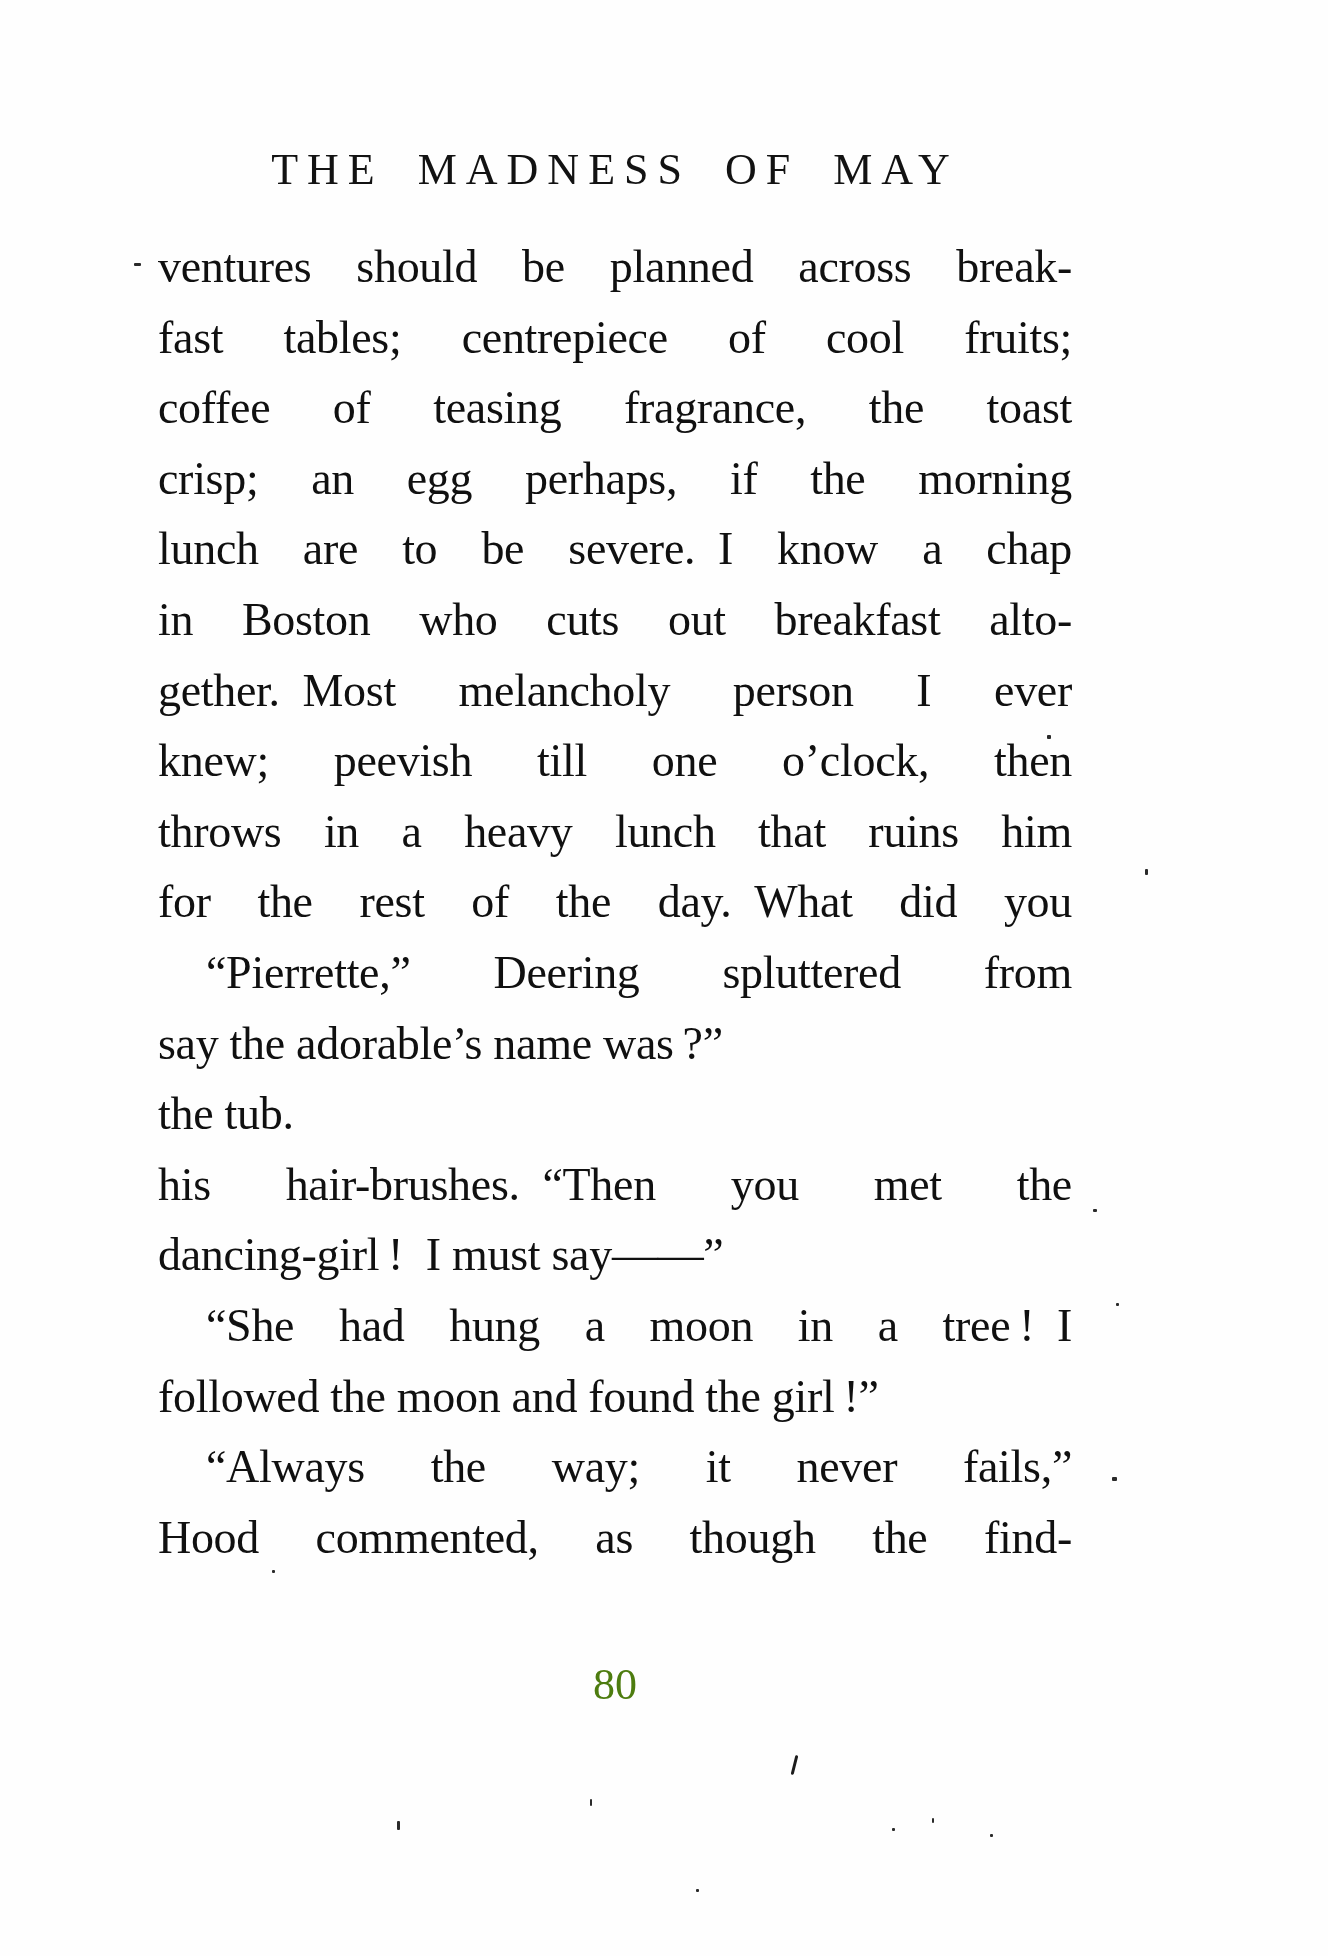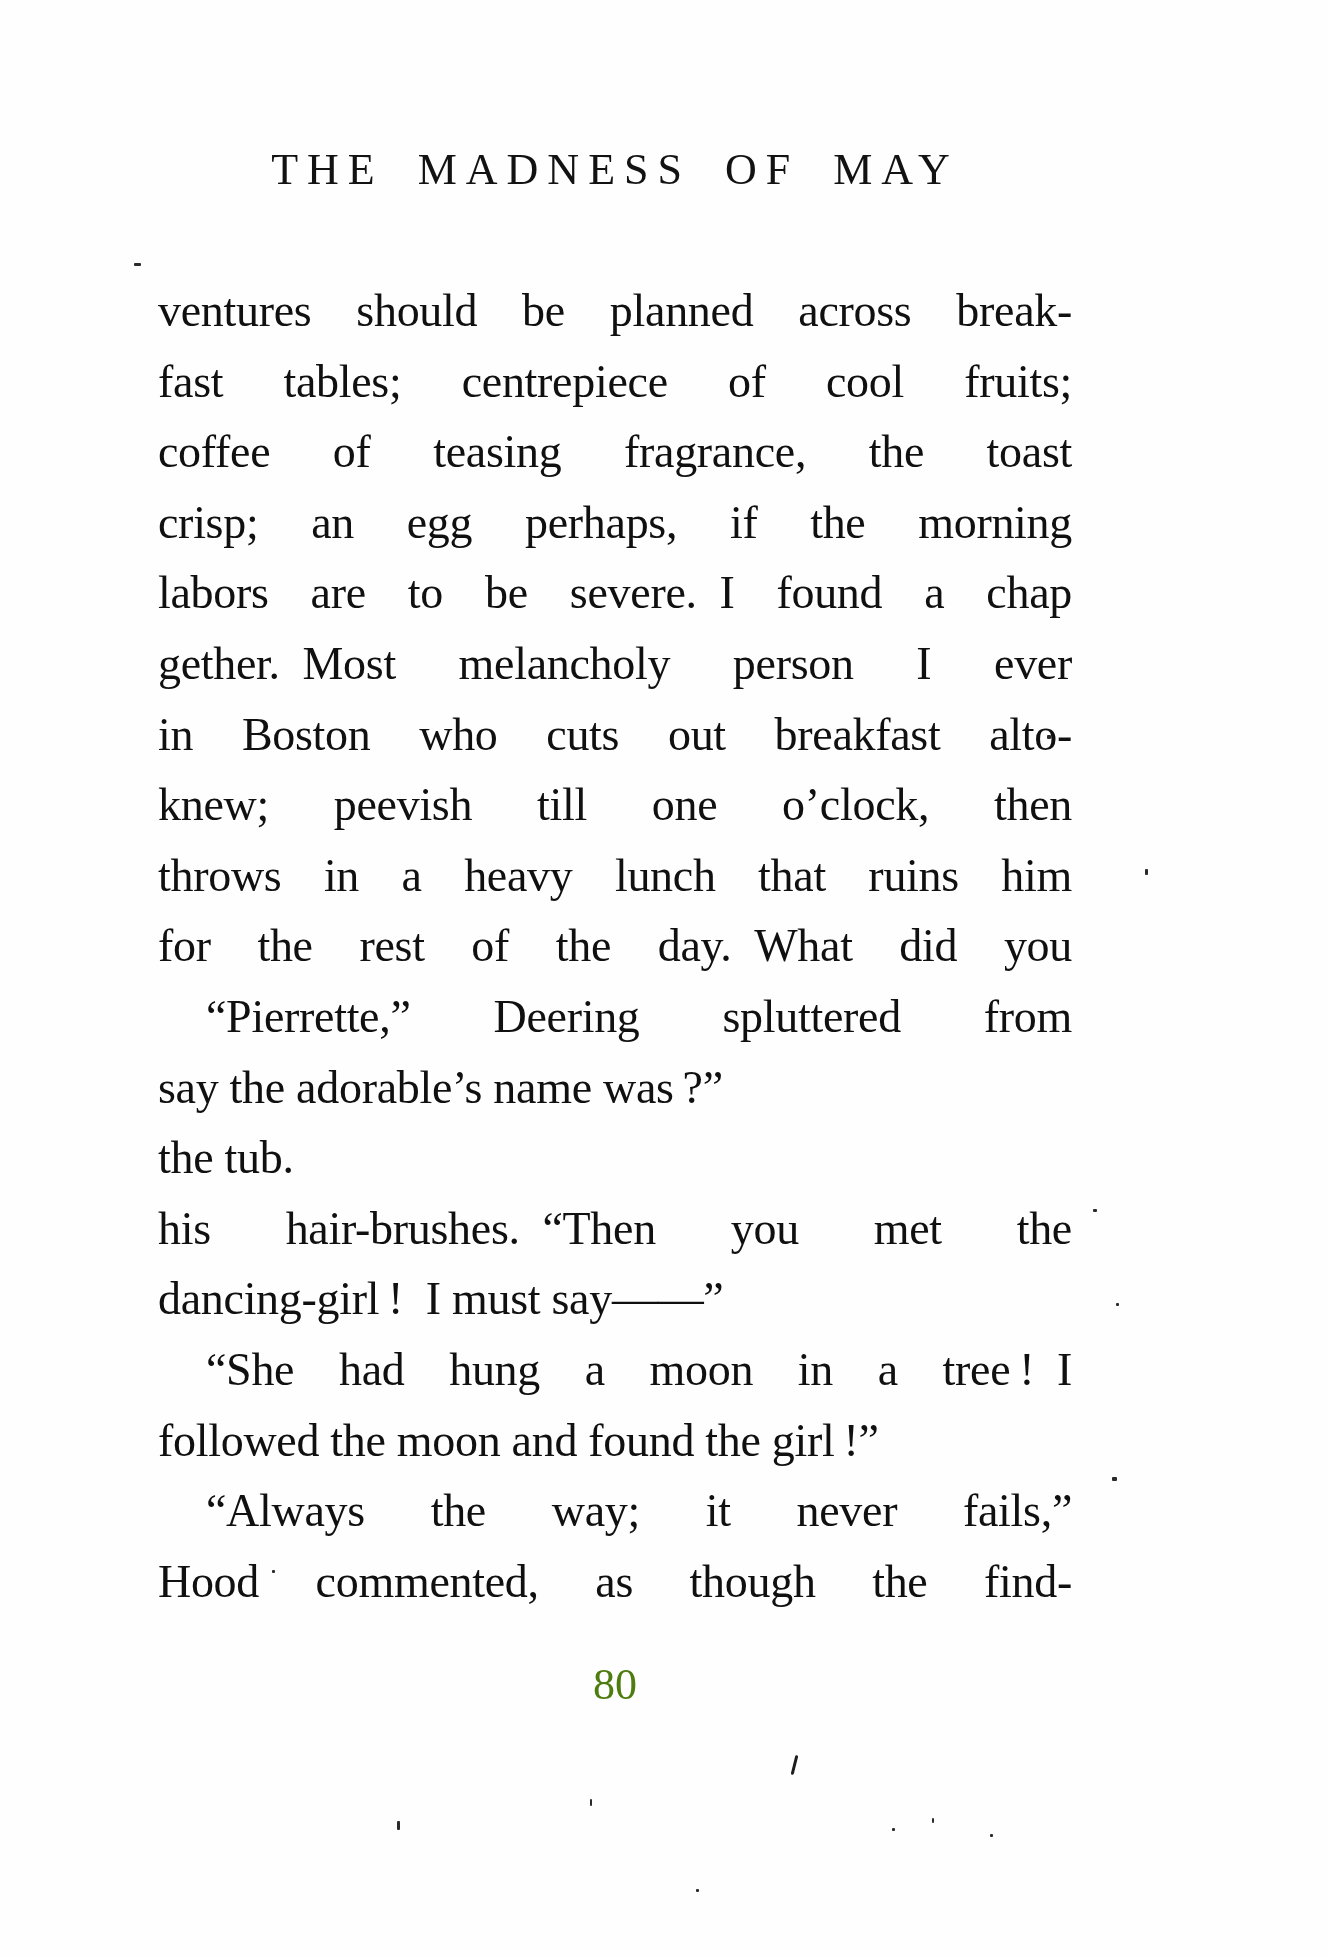--- a/index.html
+++ b/index.html
@@ -25,21 +25,20 @@
     letter-spacing: 9px;
     word-spacing: 14px;
     white-space: nowrap;
     color: #121212;
   }
   #body-text {
     position: absolute;
     left: 158px;
     top: 232px;
     width: 914px;
-    margin-top: 44px;
   }
   .text-line {
     height: 70.6px;
     line-height: 70.6px;
     font-size: 46px;
     letter-spacing: -0.3px;
     white-space: normal;
     overflow: visible;
     color: #101010;
   }
@@ -78,23 +77,23 @@
 <body>
 
 <div id="page">
   <div id="running-head">THE MADNESS OF MAY</div>
 
   <div id="body-text">
       <div class="text-line justify">ventures should be planned across break-</div>
       <div class="text-line justify">fast tables; centrepiece of cool fruits;</div>
       <div class="text-line justify">coffee of teasing fragrance, the toast</div>
       <div class="text-line justify">crisp; an egg perhaps, if the morning</div>
-      <div class="text-line justify">labors are to be severe. I found a chap</div>
+      <div class="text-line justify">lunch are to be severe. I know a chap</div>
+      <div class="text-line justify">in Boston who cuts out breakfast alto-</div>
       <div class="text-line justify">gether. Most melancholy person I ever</div>
-      <div class="text-line justify">in Boston who cuts out breakfast alto-</div>
       <div class="text-line justify">knew; peevish till one o’clock, then</div>
       <div class="text-line justify">throws in a heavy lunch that ruins him</div>
       <div class="text-line justify">for the rest of the day. What did you</div>
       <div class="text-line justify indent">“Pierrette,” Deering spluttered from</div>
       <div class="text-line">say the adorable’s name was ?”</div>
       <div class="text-line">the tub.</div>
       <div class="text-line justify">his hair-brushes. “Then you met the</div>
       <div class="text-line">dancing-girl ! I must say——”</div>
       <div class="text-line justify indent">“She had hung a moon in a tree ! I</div>
       <div class="text-line">followed the moon and found the girl !”</div>

